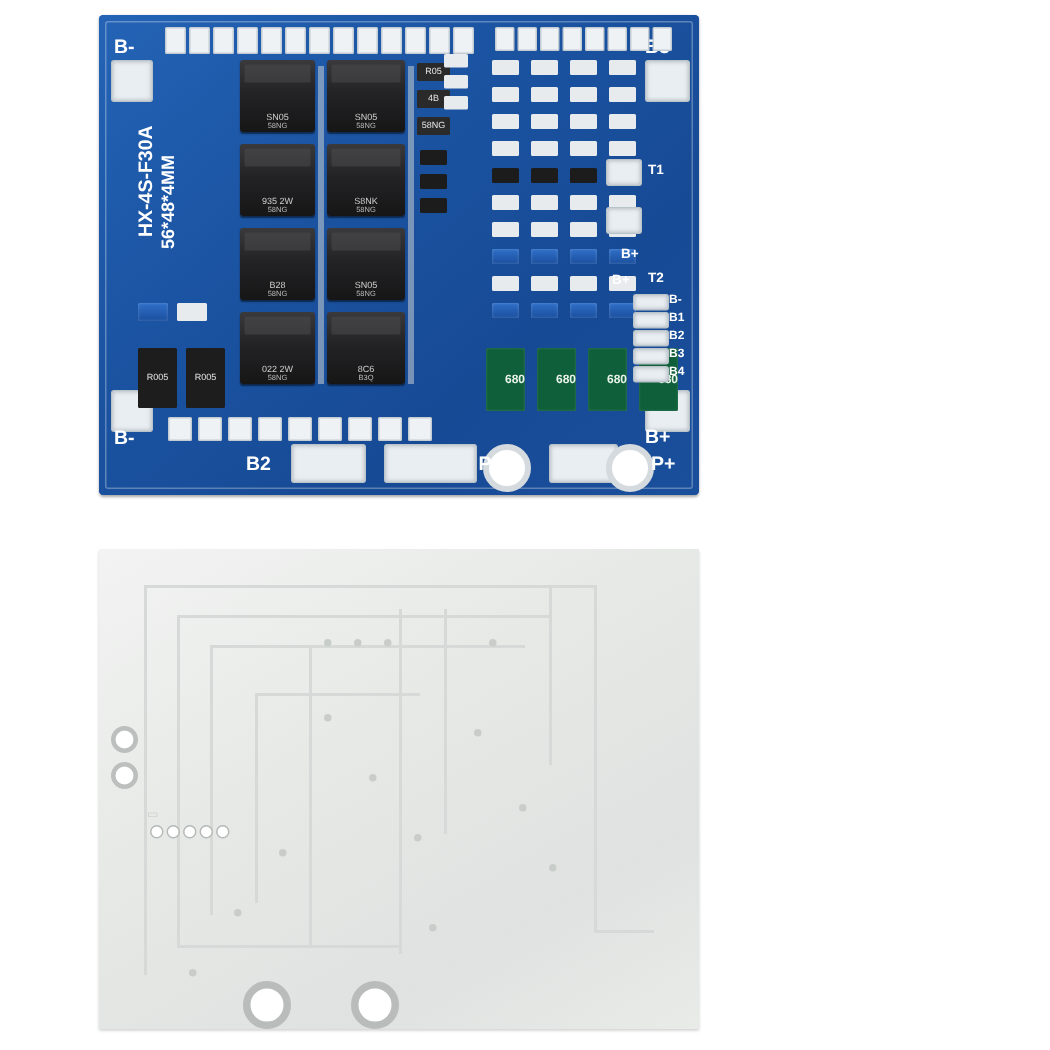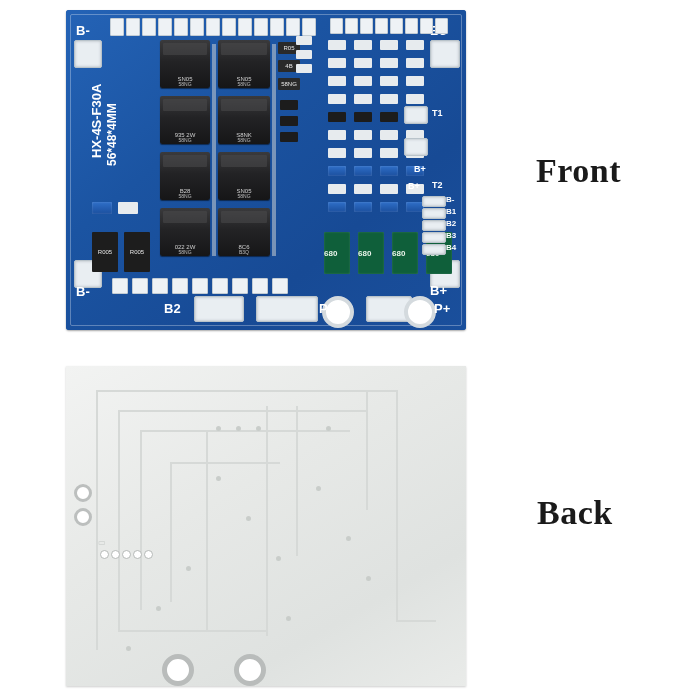--- a/index.html
+++ b/index.html
@@ -40,21 +40,21 @@
   .smd{position:absolute;background:#e7ebee;border-radius:1px;}
   .smd.blk{background:#1c1c1c;}
   .res-body{position:absolute;background:#2a2a2a;border-radius:1px;}
   .res-body span{position:absolute;left:0;right:0;top:50%;transform:translateY(-50%);
      text-align:center;color:#e8e8e8;font-size:6px;font-family:"Liberation Sans",sans-serif;}
 
   
   .bluecap{position:absolute;background:linear-gradient(180deg,#2f6fc8,#1b4f9e);border-radius:1px;box-shadow:inset 0 0 2px rgba(255,255,255,.25);}
   
   .r680{position:absolute;background:#0f5f3a;border-radius:1px;box-shadow:inset 0 0 2px rgba(255,255,255,.18);}
-  .r680 span{position:absolute;left:0;right:0;top:50%;transform:translateY(-50%);text-align:left;color:#e9f3ea;font-size:8px;font-weight:bold;}
+  .r680 span{position:absolute;left:0;right:0;top:50%;transform:translateY(-50%);text-align:right;color:#e9f3ea;font-size:8px;font-weight:bold;}
   .r005{position:absolute;background:#1d1d1d;border-radius:1px;}
   .r005 span{position:absolute;left:0;right:0;top:50%;transform:translateY(-50%);text-align:center;color:#e4e4e4;font-size:6px;}
 
   
   .toppad{position:absolute;background:#eef2f5;border-radius:1px;border:1px solid #c3ccd3;}
 
   
   .rot{transform:rotate(-90deg);transform-origin:left top;white-space:nowrap;}
 
   
@@ -328,16 +328,14 @@
         <i></i>
         <i></i>
         <i></i>
     </div>
     <div class="backsilk" style="left:32px;top:172px;">▭</div>
 
     <div class="hole" style="left:96px;top:288px;width:22px;height:22px;"></div>
     <div class="hole" style="left:168px;top:288px;width:22px;height:22px;"></div>
   </div>
 
-  <div class="side-label" id="label-front">Front</div>
-  <div class="side-label" id="label-back">Back</div>
 
 </div>
 
 </body></html>

